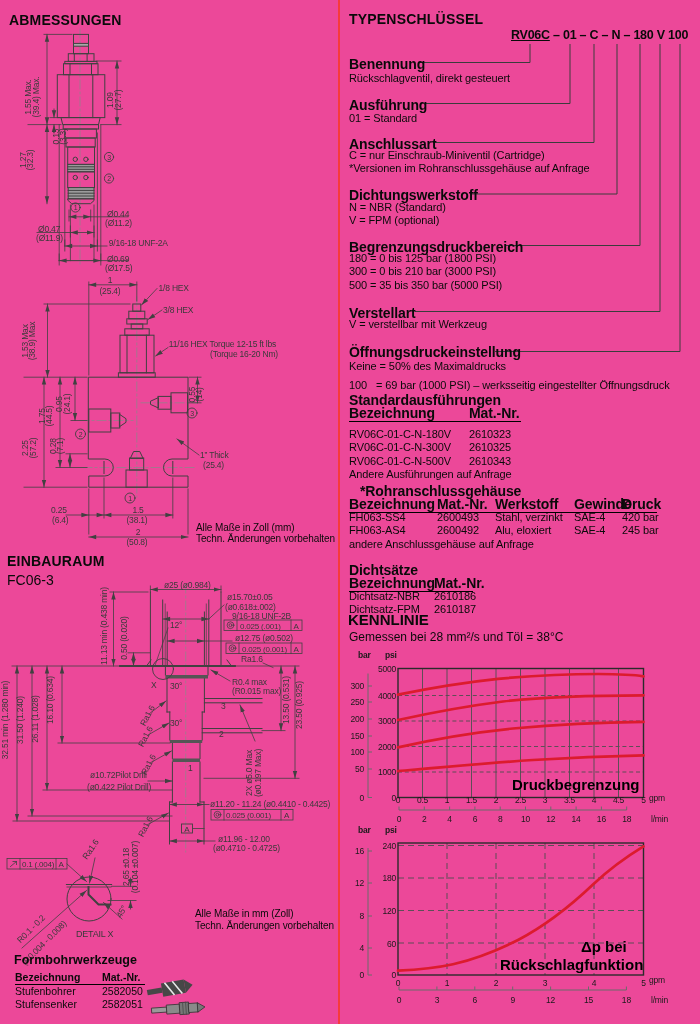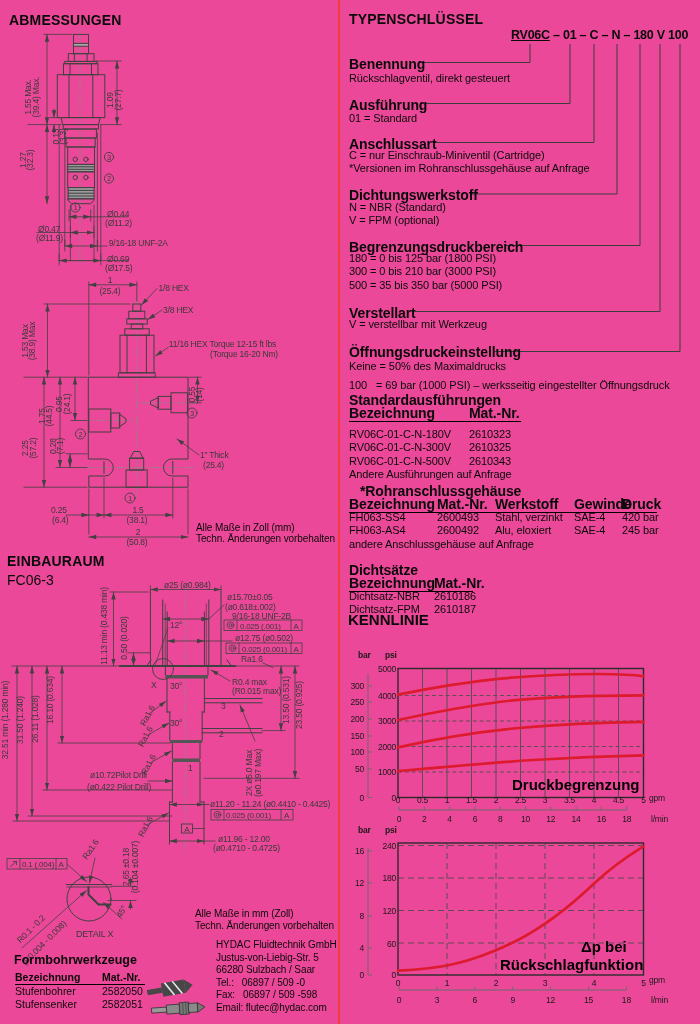--- a/index.html
+++ b/index.html
@@ -419,21 +419,20 @@
       </g>
     </g>
   </svg>
 
   <div class="abs h1" style="left:7px;top:553px;">EINBAURAUM</div>
   <div class="abs" style="left:7px;top:572px;font-size:14px;">FC06-3</div>
 
   <div class="abs sm" style="left:196px;top:522px;line-height:11.4px;">Alle Maße in Zoll (mm)<br>Techn. Änderungen vorbehalten</div>
   <div class="abs sm" style="left:195px;top:908px;line-height:11.6px;">Alle Maße in mm (Zoll)<br>Techn. Änderungen vorbehalten</div>
 
-  <div class="abs sm" style="left:216px;top:939px;line-height:12.6px;">HYDAC Fluidtechnik GmbH<br>Justus-von-Liebig-Str. 5<br>66280 Sulzbach / Saar<br>Tel.:&nbsp;&nbsp;&nbsp;06897 / 509 -0<br>Fax:&nbsp;&nbsp;&nbsp;06897 / 509 -598<br>Email: flutec@hydac.com</div>
 
   <div class="abs" style="left:14px;top:953px;font-weight:bold;font-size:12.5px;">Formbohrwerkzeuge</div>
   <div class="abs" style="left:15px;top:971px;font-weight:bold;font-size:10.5px;border-bottom:1px solid #000;width:130px;padding-bottom:1px;"><span style="display:inline-block;width:87px;">Bezeichnung</span><span>Mat.-Nr.</span></div>
   <div class="abs" style="left:15px;top:985px;font-size:10.5px;line-height:13px;"><span style="display:inline-block;width:87px;">Stufenbohrer</span><span>2582050</span><br><span style="display:inline-block;width:87px;">Stufensenker</span><span>2582051</span></div>
 
   <div class="abs h1" style="left:349px;top:11px;">TYPENSCHLÜSSEL</div>
 
   <div class="abs" style="left:511px;top:28px;font-weight:bold;font-size:12.5px;letter-spacing:-0.25px;white-space:nowrap;"><span style="text-decoration:underline;">RV06C</span>&nbsp;– 01 – C – N – 180 V 100</div>
 
   <svg class="abs" style="left:338px;top:0;" width="362" height="620" viewBox="0 0 362 620" fill="none">
@@ -475,20 +474,21 @@
 
   <div class="abs bh" style="left:360px;top:483px;">*Rohranschlussgehäuse</div>
   <div class="abs bh" style="left:349px;top:496px;width:308px;border-bottom:1px solid #000;"><span style="display:inline-block;width:88px;">Bezeichnung</span><span style="display:inline-block;width:58px;">Mat.-Nr.</span><span style="display:inline-block;width:79px;">Werkstoff</span><span style="display:inline-block;width:48px;">Gewinde</span><span>Druck</span></div>
   <div class="abs tx" style="left:349px;top:511px;line-height:13.4px;"><span style="display:inline-block;width:88px;">FH063-SS4</span><span style="display:inline-block;width:58px;">2600493</span><span style="display:inline-block;width:79px;">Stahl, verzinkt</span><span style="display:inline-block;width:48px;">SAE-4</span><span>420 bar</span><br><span style="display:inline-block;width:88px;">FH063-AS4</span><span style="display:inline-block;width:58px;">2600492</span><span style="display:inline-block;width:79px;">Alu, eloxiert</span><span style="display:inline-block;width:48px;">SAE-4</span><span>245 bar</span><br>andere Anschlussgehäuse auf Anfrage</div>
 
   <div class="abs bh" style="left:349px;top:562px;">Dichtsätze</div>
   <div class="abs bh" style="left:349px;top:575px;width:124px;border-bottom:1px solid #000;"><span style="display:inline-block;width:85px;">Bezeichnung</span><span>Mat.-Nr.</span></div>
   <div class="abs tx" style="left:349px;top:590px;line-height:13.4px;"><span style="display:inline-block;width:85px;">Dichtsatz-NBR</span><span>2610186</span><br><span style="display:inline-block;width:85px;">Dichtsatz-FPM</span><span>2610187</span></div>
 
   <div class="abs" style="left:348px;top:611px;font-weight:bold;font-size:15px;">KENNLINIE</div>
+  <div class="abs" style="left:349px;top:630px;font-size:12px;">Gemessen bei 28 mm²/s und Töl = 38°C</div>
 
   <svg class="abs" style="left:338px;top:648px;" width="362" height="376" viewBox="0 0 362 376" fill="none">
     <g id="charts">
 
       <g stroke="#4f4f4f" stroke-width="0.9">
         <line x1="84.5" y1="20.5" x2="84.5" y2="149.5"></line>
         <line x1="109" y1="20.5" x2="109" y2="149.5"></line>
         <line x1="133.5" y1="20.5" x2="133.5" y2="149.5"></line>
         <line x1="158" y1="20.5" x2="158" y2="149.5"></line>
         <line x1="182.5" y1="20.5" x2="182.5" y2="149.5"></line>

